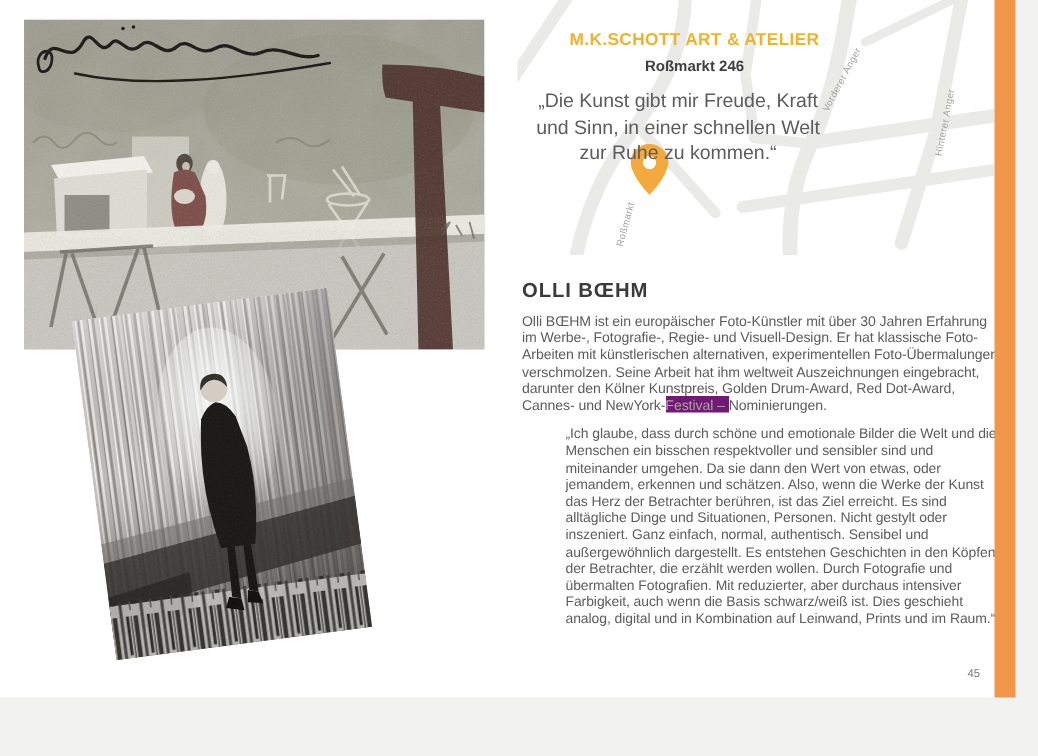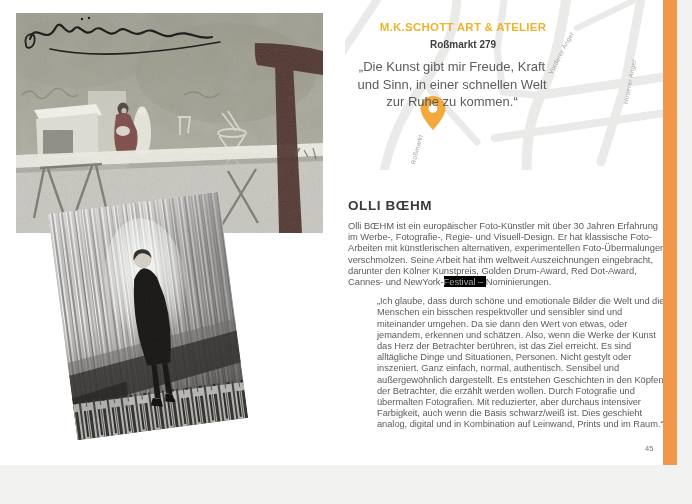--- a/index.html
+++ b/index.html
@@ -13,24 +13,24 @@
             transform:rotate(-7.5deg);transform-origin:50% 50%;}
 
   .map{position:absolute;left:345px;top:0;width:318px;height:170px;}
   .street-label{font-size:6.4px;fill:#a3a2a0;letter-spacing:.3px;}
 
   .info{position:absolute;left:348px;top:21px;width:230px;text-align:center;}
   .listing-name{font-size:11.5px;font-weight:bold;color:#eeb32c;letter-spacing:.25px;margin:0;}
   .listing-address{font-size:10px;font-weight:bold;color:#3f3f41;margin-top:6px;}
   .listing-quote{font-size:13px;color:#5c5c5e;line-height:1.36;margin-top:8px;width:208px;}
 
-  .artist{position:absolute;left:348px;top:198px;width:318px;}
+  .artist{position:absolute;left:348px;top:186px;width:318px;}
   .artist-name{font-size:13.5px;font-weight:bold;color:#3b3b3d;letter-spacing:.6px;margin:0;}
   .artist-bio{font-size:9.4px;color:#5c5c5e;line-height:11.2px;margin-top:7px;letter-spacing:-0.05px;}
-  .hl{background:#000000;color:#a9a69b;}
+  .hl{background:#701a75;color:#a9a69b;}
   .artist-statement{font-size:9.3px;color:#5c5c5e;line-height:11.2px;margin-top:9px;letter-spacing:-0.05px;margin-left:29px;}
 
   .page-number{position:absolute;left:645px;top:444px;font-size:7.5px;color:#77777a;}
 </style>
 </head>
 <body>
 
 <div class="stage">
   <div class="page-card">
 
@@ -53,21 +53,21 @@
         <text class="street-label" text-anchor="middle" transform="translate(287,82) rotate(-79)">Hinterer Anger</text>
       </g>
       <g>
         <path d="M88,96 c-7,0 -12.5,5.5 -12.5,12.2 c0,9 12.5,21.8 12.5,21.8 c0,0 12.5,-12.8 12.5,-21.8 C100.5,101.5 95,96 88,96 Z" fill="#f3a93c"></path>
         <circle cx="88" cy="108.4" r="4.4" fill="#ffffff"></circle>
       </g>
     </svg>
 
     <div class="info">
       <h1 class="listing-name">M.K.SCHOTT ART &amp; ATELIER</h1>
-      <div class="listing-address">Roßmarkt 279</div>
+      <div class="listing-address">Roßmarkt 246</div>
       <div class="listing-quote">„Die Kunst gibt mir Freude, Kraft und Sinn, in einer schnellen Welt zur Ruhe zu kommen.“</div>
     </div>
 
     <svg class="artwork" viewBox="0 0 307 220">
       <defs>
         <filter id="grain">
             <feTurbulence type="fractalNoise" baseFrequency="0.85" numOctaves="2"></feTurbulence>
             <feColorMatrix type="saturate" values="0"></feColorMatrix>
           </filter>
         <filter id="blotch">

